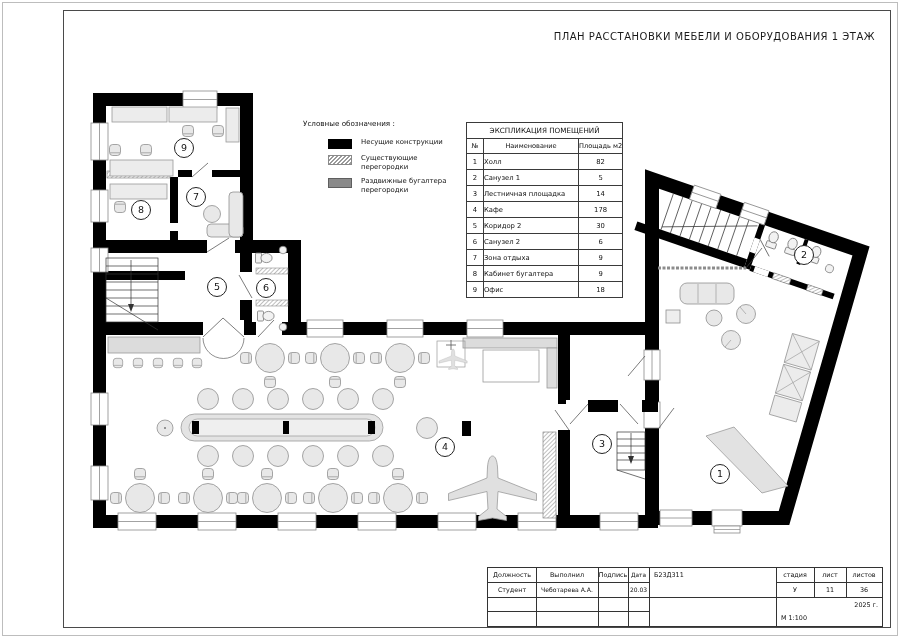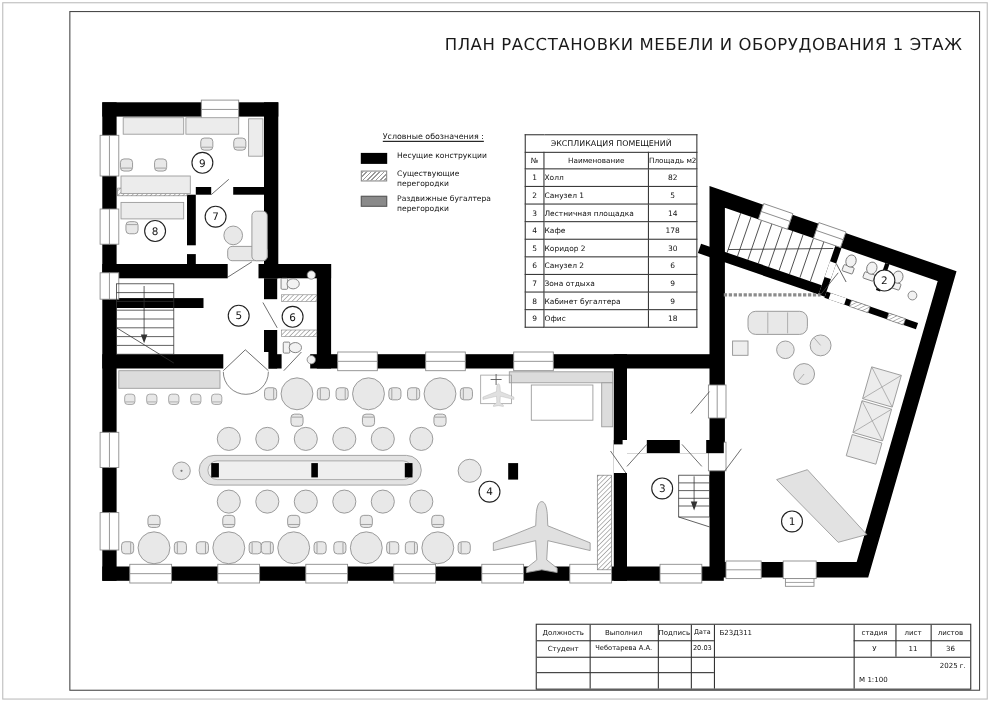--- a/index.html
+++ b/index.html
@@ -1,37 +1,37 @@
 <!DOCTYPE html>
 <html><head>
 <meta charset="utf-8">
 <style>
   html,body{margin:0;padding:0;}
   body{width:900px;height:638px;position:relative;background:#fff;
        font-family:"DejaVu Sans",sans-serif;color:#111;overflow:hidden;}
   .page-border{position:absolute;inset:2px;border:1px solid #bdbdbd;}
   .frame{position:absolute;left:63px;top:10px;width:826px;height:616px;border:1px solid #4a4a4a;}
-  .main-title{position:absolute;top:31px;right:25px;font-size:15px;letter-spacing:0.5px;
+  .main-title{position:absolute;top:31px;right:25px;font-size:10px;letter-spacing:0.5px;
               white-space:nowrap;color:#1a1a1a;}
   .plan-svg{position:absolute;left:0;top:0;}
 
   
   .legend{position:absolute;left:303px;top:119px;width:162px;}
-  .legend-heading{font-size:7.2px;text-decoration:underline;text-underline-offset:2px;margin-bottom:10px;margin-left:45px;}
+  .legend-heading{font-size:7.2px;text-underline-offset:2px;margin-bottom:10px;}
   .legend-item{display:flex;gap:9px;margin-bottom:5px;align-items:flex-start;padding-left:25px;}
   .swatch{width:24px;height:10px;flex:none;box-sizing:border-box;margin-top:1px;}
   .swatch-black{background:#000;}
   .swatch-hatch{background:repeating-linear-gradient(135deg,#9a9a9a 0,#9a9a9a 1px,#fff 1px,#fff 2.8px);
                 border:1px solid #8a8a8a;}
   .swatch-glass{background:#8a8a8a;border:1px solid #5e5e5e;}
   .legend-label{font-size:6.9px;line-height:1.3;max-width:108px;}
 
   
   .room-table{position:absolute;left:466px;top:122px;border-collapse:collapse;
-              font-size:6.8px;table-layout:fixed;margin-left:11px;}
+              font-size:6.8px;table-layout:fixed;}
   .room-table th,.room-table td{border:1px solid #3a3a3a;padding:0;font-weight:normal;
               height:15px;overflow:hidden;white-space:nowrap;}
   .room-table .t-title{font-size:7.2px;text-align:center;height:15px;}
   .col-num{width:16px;text-align:center;}
   .col-name{width:94px;text-align:left;padding-left:3px;}
   .col-area{width:42px;text-align:center;}
   .room-table thead th{height:14px;text-align:center;font-size:6.6px;}
 
   
   .titleblock{position:absolute;left:487px;top:567px;width:396px;height:60px;

